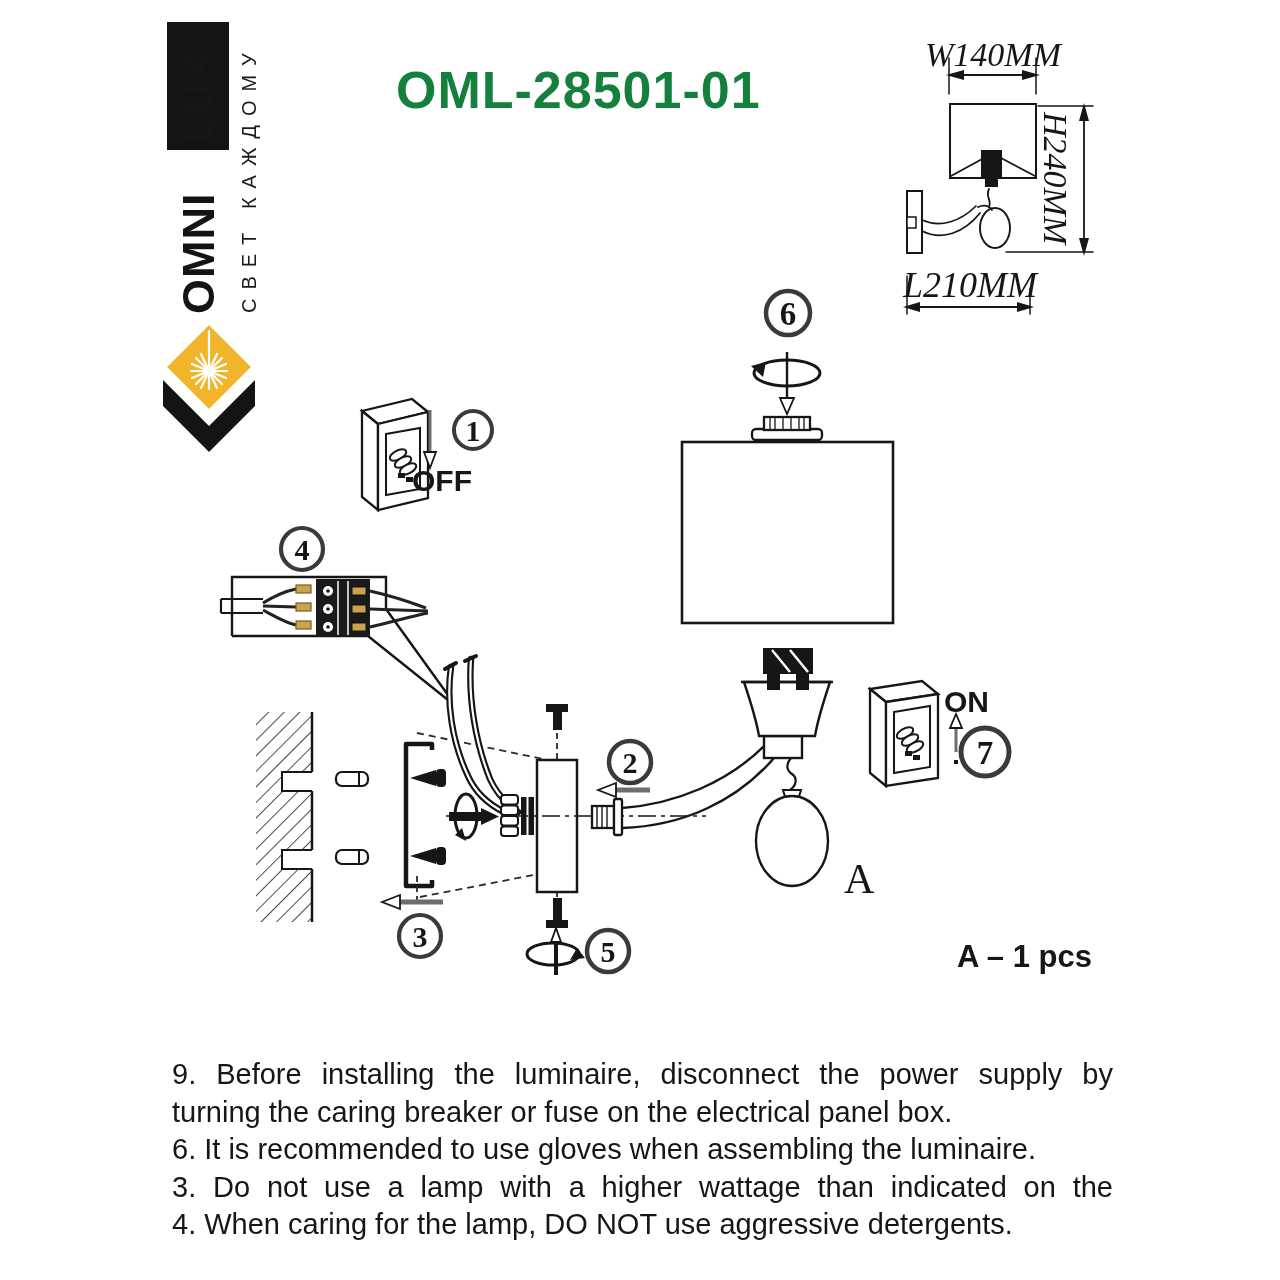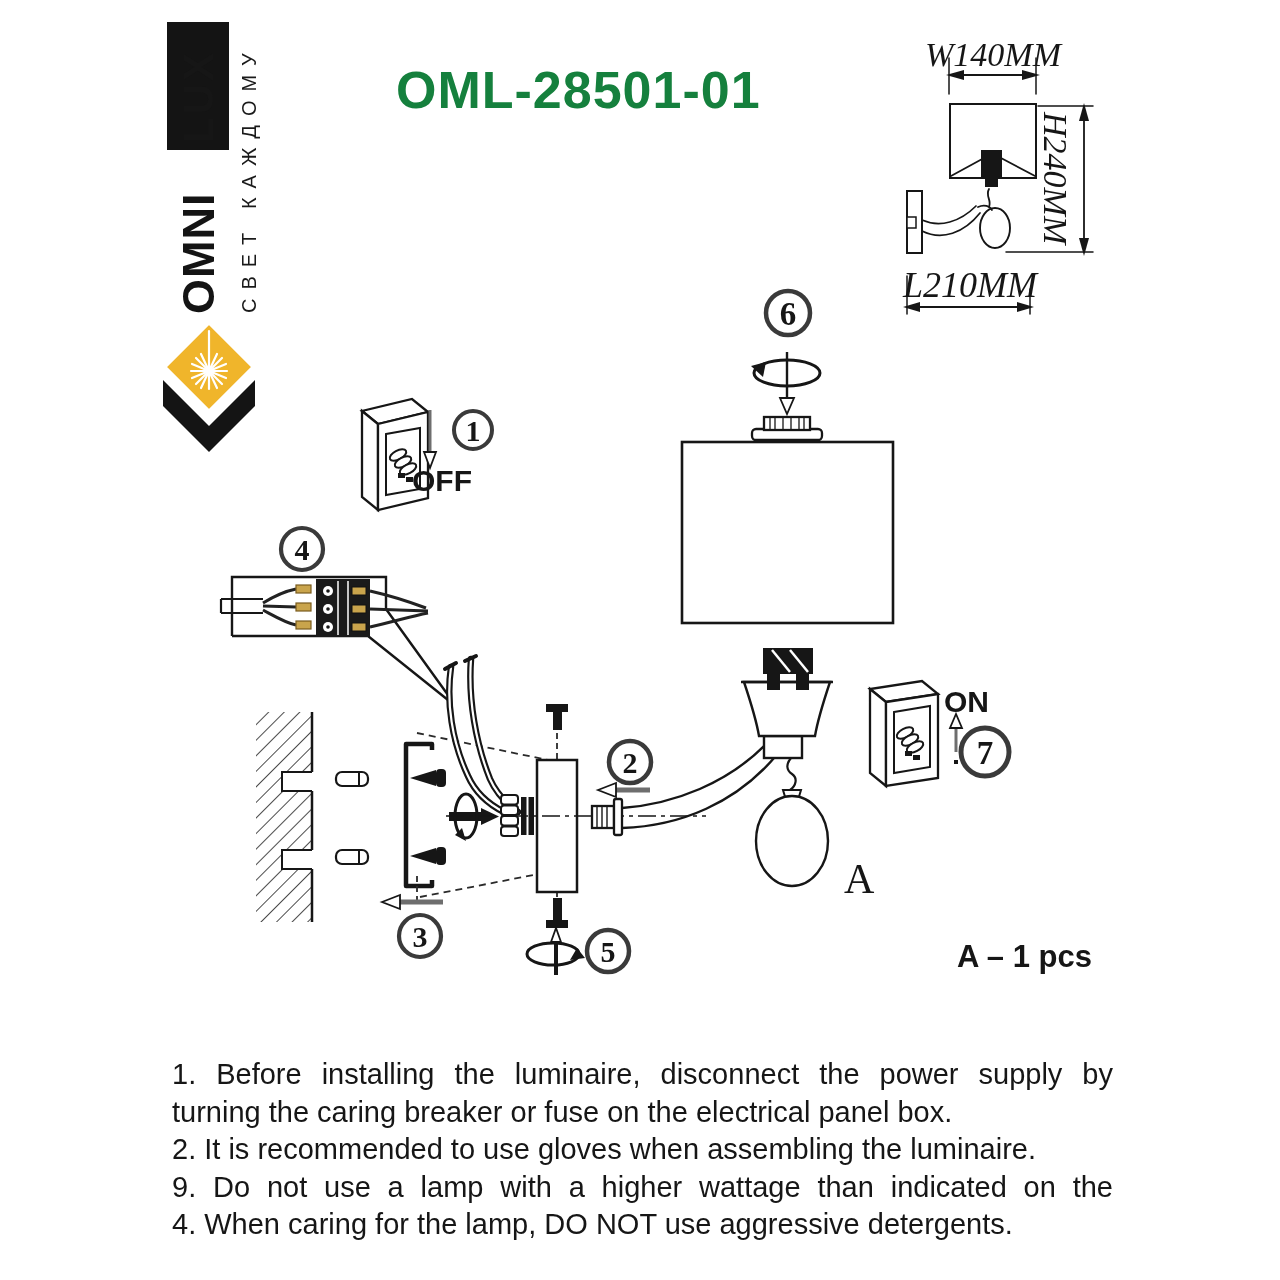--- a/index.html
+++ b/index.html
@@ -306,20 +306,20 @@
       <polygon points="950,728 962,728 956,714" fill="#ffffff" stroke="#161616" stroke-width="1.8"></polygon>
       <rect x="954" y="760" width="4" height="4" fill="#161616"></rect>
       <circle cx="985" cy="752" r="24" fill="none" stroke="#3a3a3a" stroke-width="5"></circle>
       <text class="num-big" x="985" y="764">7</text>
     </g>
 
     <text class="qty-lbl" x="957" y="967">A – 1 pcs</text>
   </svg>
 
   <div id="instructions">
-    <div class="line just">1. Before installing the luminaire, disconnect the power supply by</div>
+    <div class="line just">9. Before installing the luminaire, disconnect the power supply by</div>
     <div class="line">turning the caring breaker or fuse on the electrical panel box.</div>
-    <div class="line">2. It is recommended to use gloves when assembling the luminaire.</div>
-    <div class="line just">9. Do not use a lamp with a higher wattage than indicated on the</div>
+    <div class="line">6. It is recommended to use gloves when assembling the luminaire.</div>
+    <div class="line just">3. Do not use a lamp with a higher wattage than indicated on the</div>
     <div class="line">4. When caring for the lamp, DO NOT use aggressive detergents.</div>
   </div>
 
 </div>
 
 </body></html>

